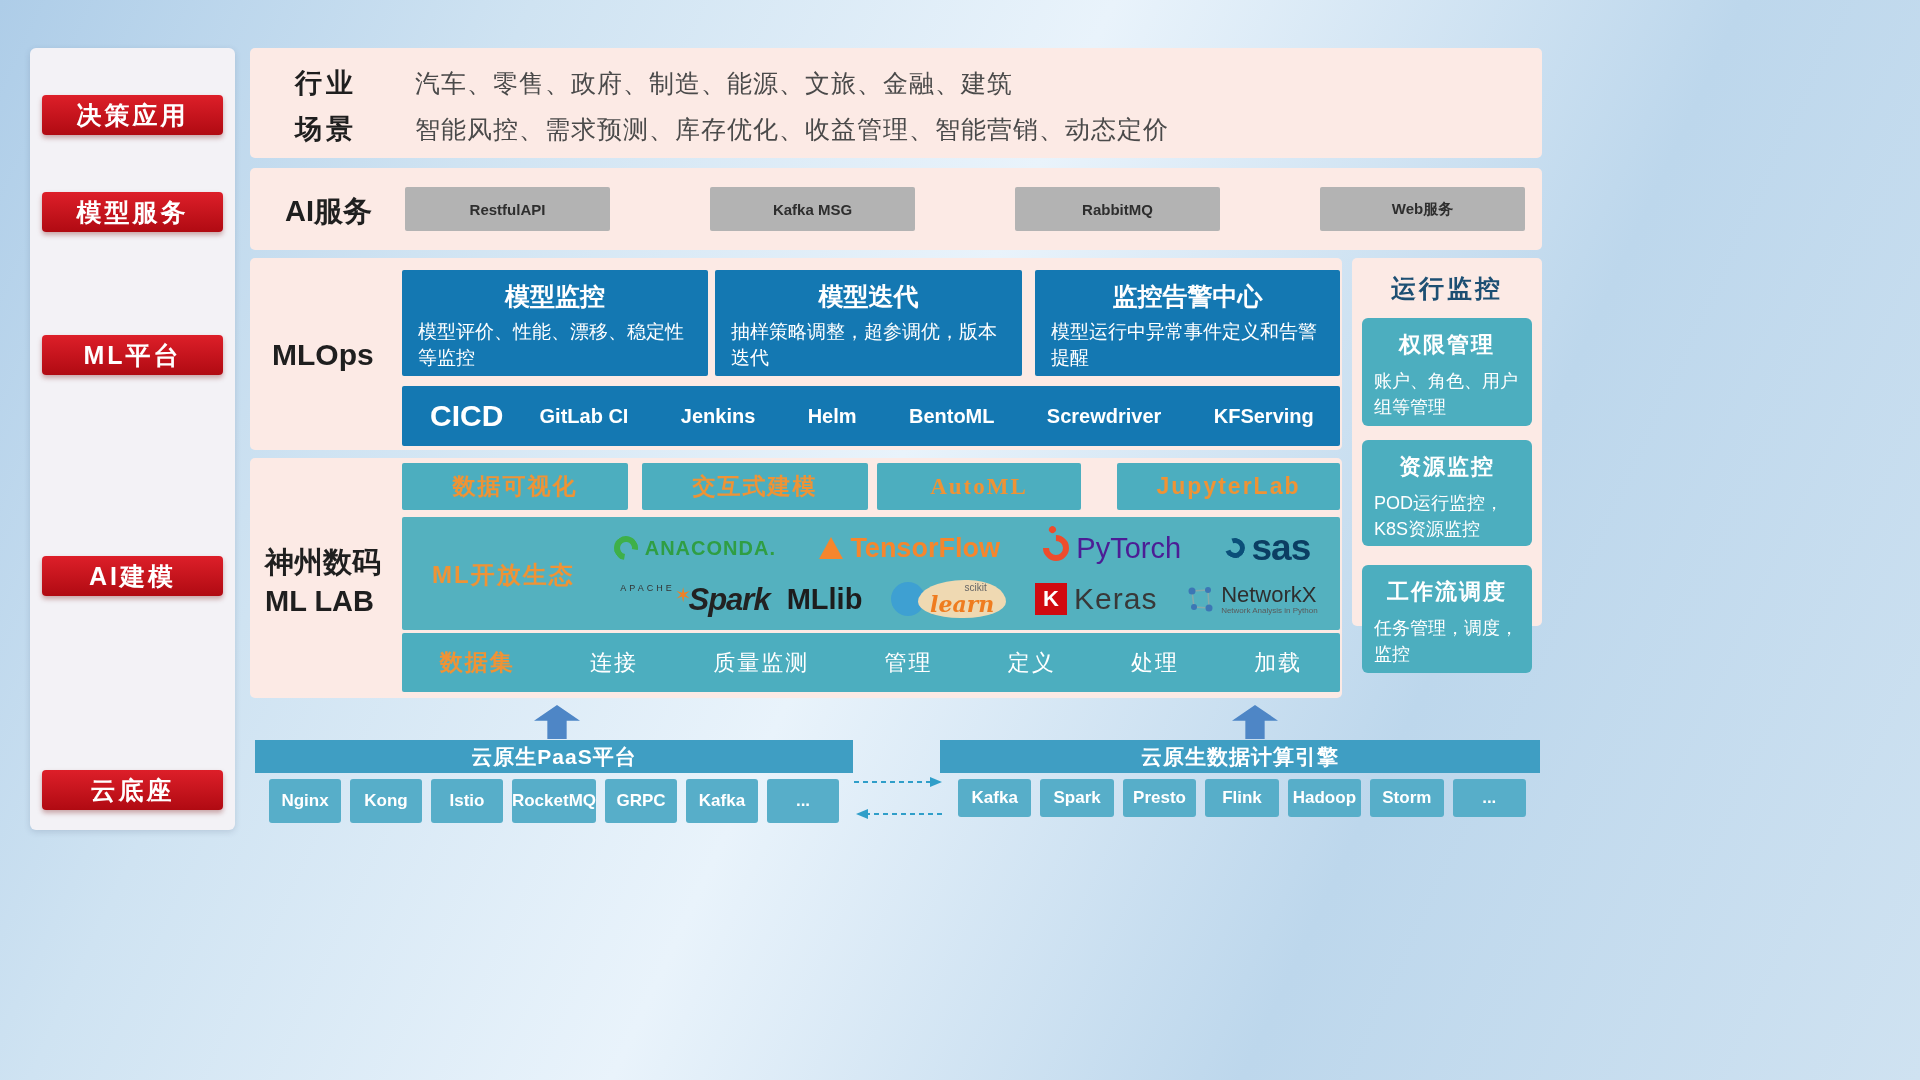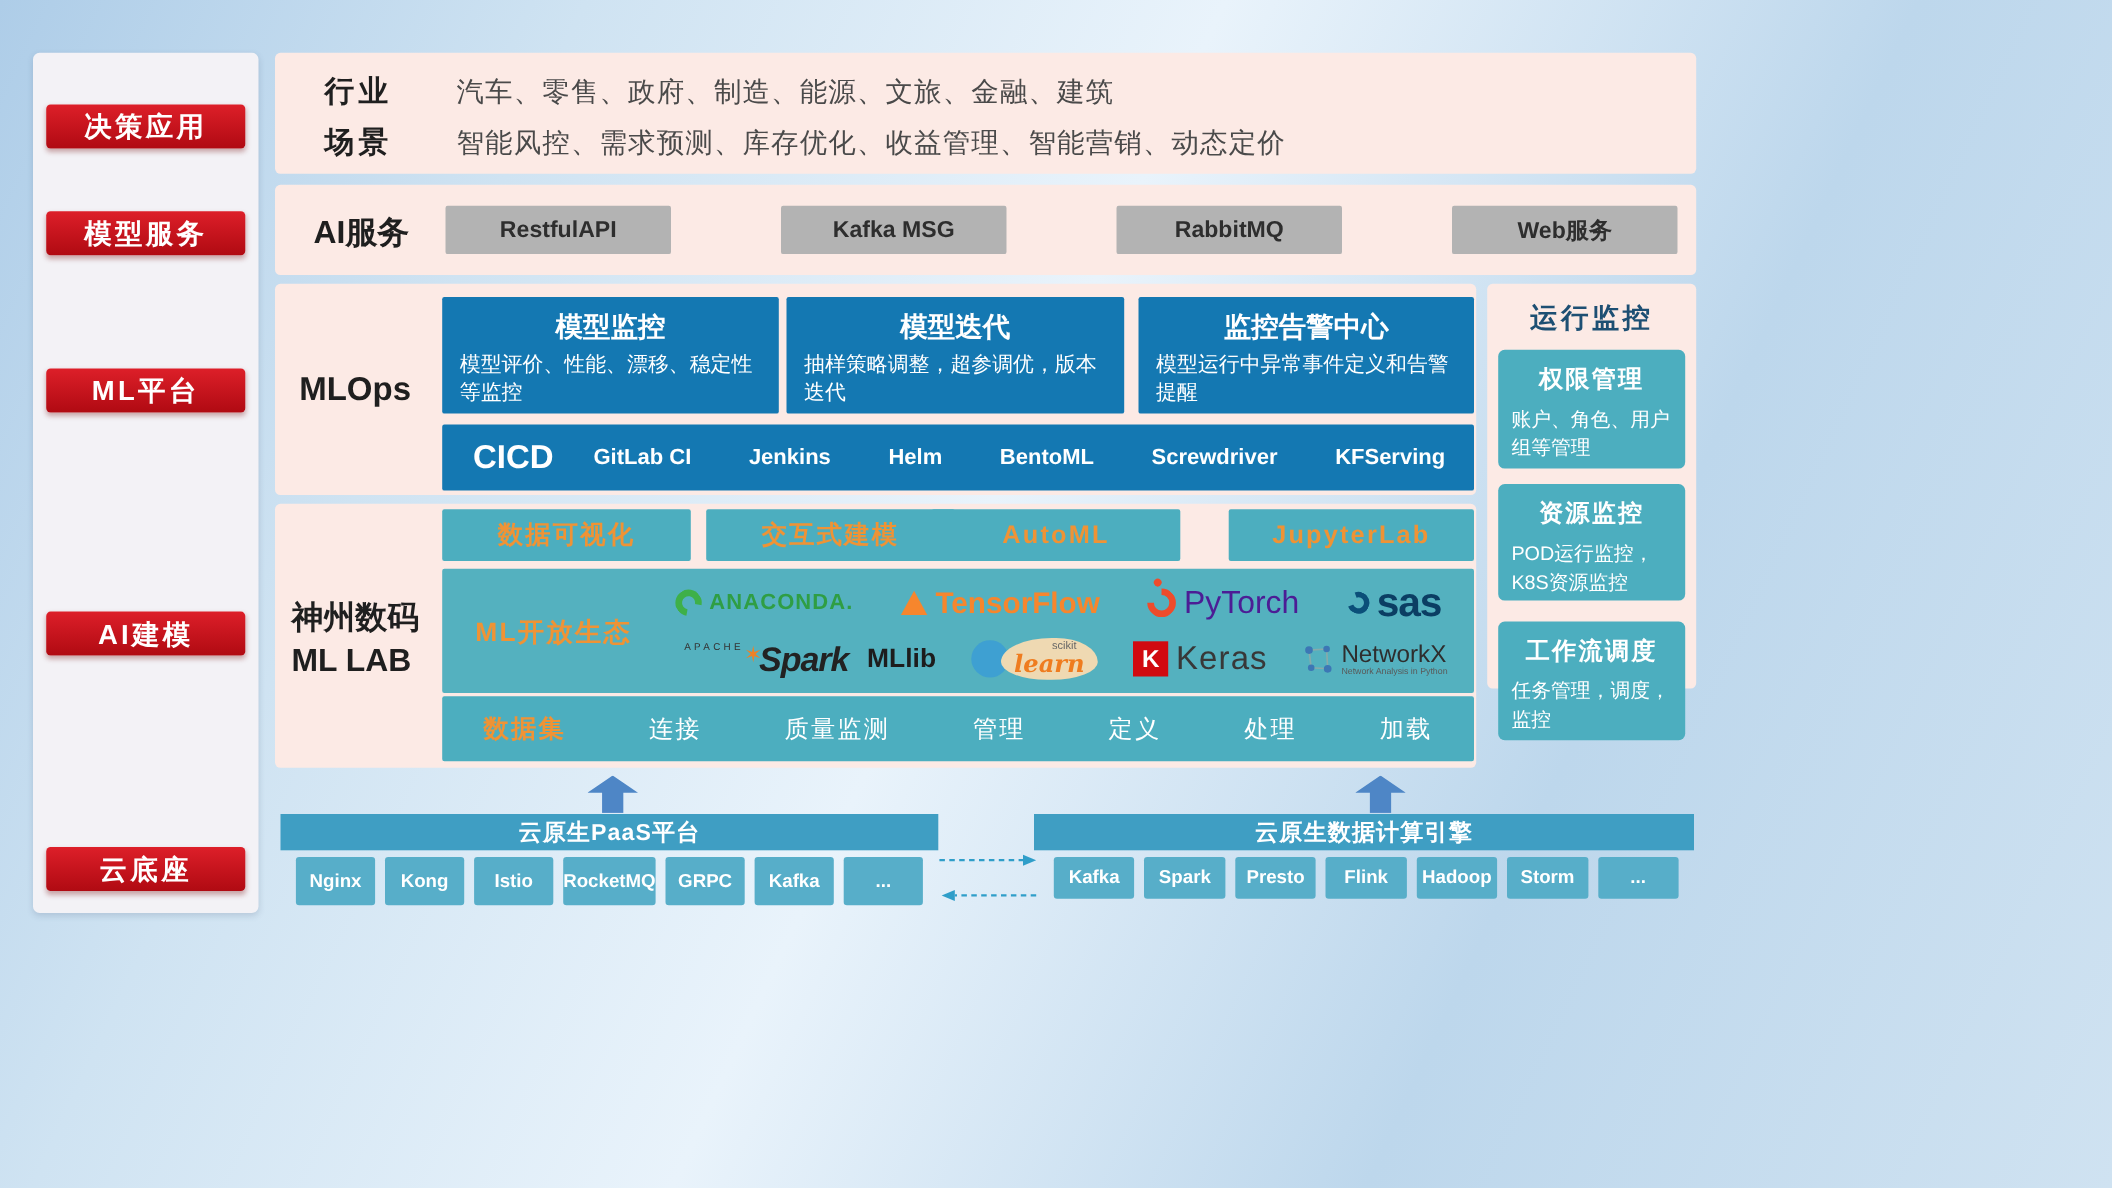--- a/index.html
+++ b/index.html
@@ -17,21 +17,21 @@
     box-shadow:0 3px 5px rgba(120,20,20,.35); }
   
   .band { position:absolute; background:#fceae5; border-radius:5px; }
   .band-label { position:absolute; font-weight:bold; color:#1f1f1f; }
   
   .ind-row { position:absolute; left:45px; right:20px; display:flex; align-items:center; }
   .ind-label { width:120px; font-size:27px; font-weight:bold; color:#1f1f1f; letter-spacing:4px; }
   .ind-text { font-size:25px; color:#4a4a4a; letter-spacing:1px; }
   
   .gray-btn { position:absolute; top:19px; width:205px; height:44px; background:#b3b3b3;
-    color:#2e2e2e; font-weight:bold; font-size:21px; display:flex; align-items:center; justify-content:center; border-radius:2px; }
+    color:#2e2e2e; font-weight:bold; font-size:15px; display:flex; align-items:center; justify-content:center; border-radius:2px; }
   
   .mlops-card { position:absolute; top:12px; height:106px; background:#1478b2; color:#fff; border-radius:2px; }
   .mlops-card .t { text-align:center; font-size:25px; font-weight:bold; margin-top:10px; }
   .mlops-card .d { font-size:19px; line-height:1.35; padding:6px 16px 0 16px; }
   .cicd-bar { position:absolute; left:152px; top:128px; width:938px; height:60px; background:#1478b2;
     display:flex; align-items:center; color:#fff; border-radius:2px; }
   .cicd-label { font-size:30px; font-weight:bold; margin:0 10px 0 28px; }
   .cicd-tools { flex:1; display:flex; justify-content:space-around; align-items:center; }
   .cicd-tools span { font-size:20px; font-weight:bold; }
   
@@ -50,21 +50,21 @@
   .pt-icon { position:relative; width:26px; height:26px; border:6px solid #ee4c2c; border-top-color:transparent;
     border-radius:50%; transform:rotate(-45deg); }
   .pt-dot { position:absolute; width:7px; height:7px; background:#ee4c2c; border-radius:50%; top:-12px; left:14px; }
   .pt-text { font-size:29px; color:#4c1d95; font-weight:500; }
   .sas-swirl { width:20px; height:20px; border:5px solid #0b4f79; border-left-color:transparent; border-radius:50%; transform:rotate(25deg); }
   .sas-text { font-size:37px; font-weight:bold; color:#0b3e63; letter-spacing:-1px; }
   .spark-wrap { display:flex; flex-direction:row; align-items:flex-start; line-height:1; }
   .apache { font-size:9px; letter-spacing:3px; color:#333; margin-left:14px; }
   .spark-text { font-size:31px; font-weight:bold; font-style:italic; color:#222; letter-spacing:-1px; }
   .spark-star { color:#f08125; font-size:20px; font-style:normal; position:relative; top:-8px; margin-right:-2px; }
-  .mllib { font-size:24px; font-weight:bold; color:#1d1d1d; margin-left:10px; }
+  .mllib { font-size:29px; font-weight:bold; color:#1d1d1d; margin-left:10px; }
   .skl-circle { width:34px; height:34px; background:#3ea0d2; border-radius:50%; margin-right:-14px; }
   .skl-blob { display:flex; flex-direction:column; align-items:center; background:#efd9b2;
     border-radius:55% 45% 50% 50% / 60% 60% 45% 45%; padding:3px 12px; line-height:1; }
   .skl-top { font-size:10px; color:#666;padding-left:27px; }
   .skl-main { font-family:"DejaVu Serif", serif; font-style:italic; font-weight:bold; font-size:22px; color:#ef7c1f; }
   .keras-k { width:32px; height:32px; background:#d10a10; color:#fff; font-weight:bold; font-size:22px;
     display:inline-flex; align-items:center; justify-content:center; }
   .keras-text { font-size:30px; color:#383838; letter-spacing:1px; }
   .nx-col { display:flex; flex-direction:column; line-height:1.1; }
   .nx-text { font-size:22px; color:#2e2e2e; font-weight:500; }
@@ -151,21 +151,21 @@
   </div>
 
   <div class="band" style="left:250px; top:458px; width:1092px; height:240px;">
     <div class="lab-label">
       <div>神州数码</div>
       <div>ML LAB</div>
     </div>
 
     <div class="lab-tool" style="left:152px; width:226px;">数据可视化</div>
     <div class="lab-tool" style="left:392px; width:226px;">交互式建模</div>
-    <div class="lab-tool" style="left:597px; width:226px;">AutoML</div>
+    <div class="lab-tool" style="left:627px; width:204px;font-family:Liberation Serif, serif;">AutoML</div>
     <div class="lab-tool" style="left:867px; width:223px;">JupyterLab</div>
 
     <div class="eco">
       <div class="eco-label">ML开放生态</div>
 
       <div class="eco-row" style="top:10px; height:42px;">
         <span class="logo">
           <span class="ana-ring"></span>
           <span class="ana-text">ANACONDA.</span>
         </span>

